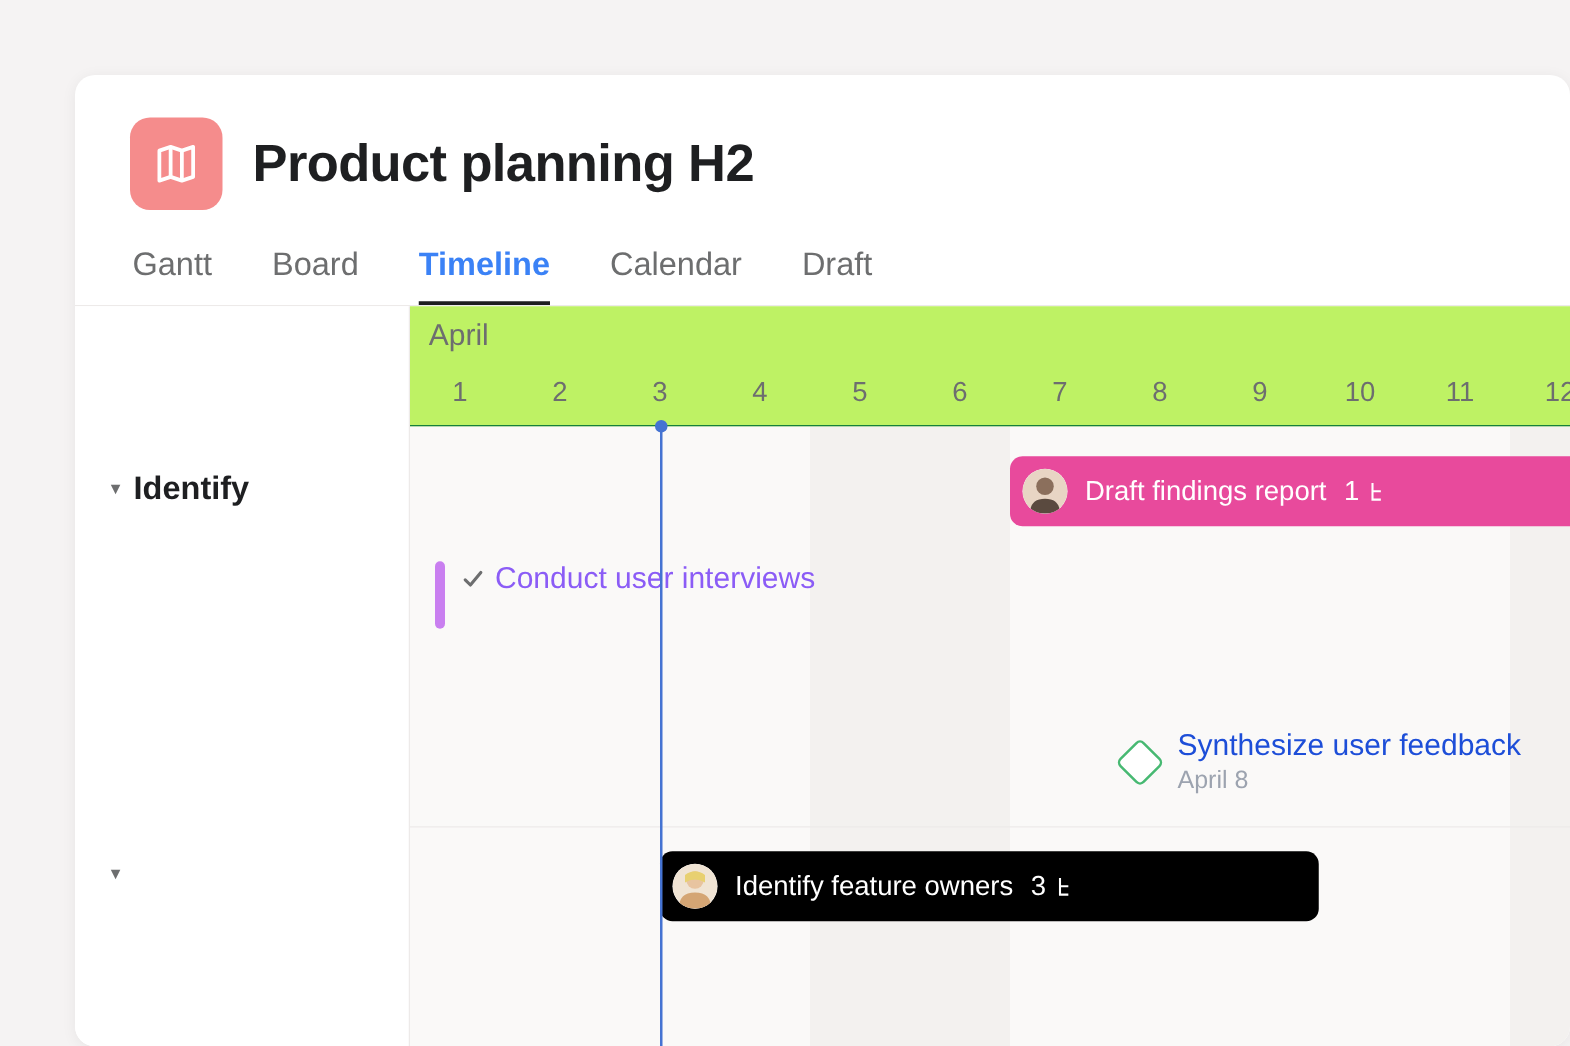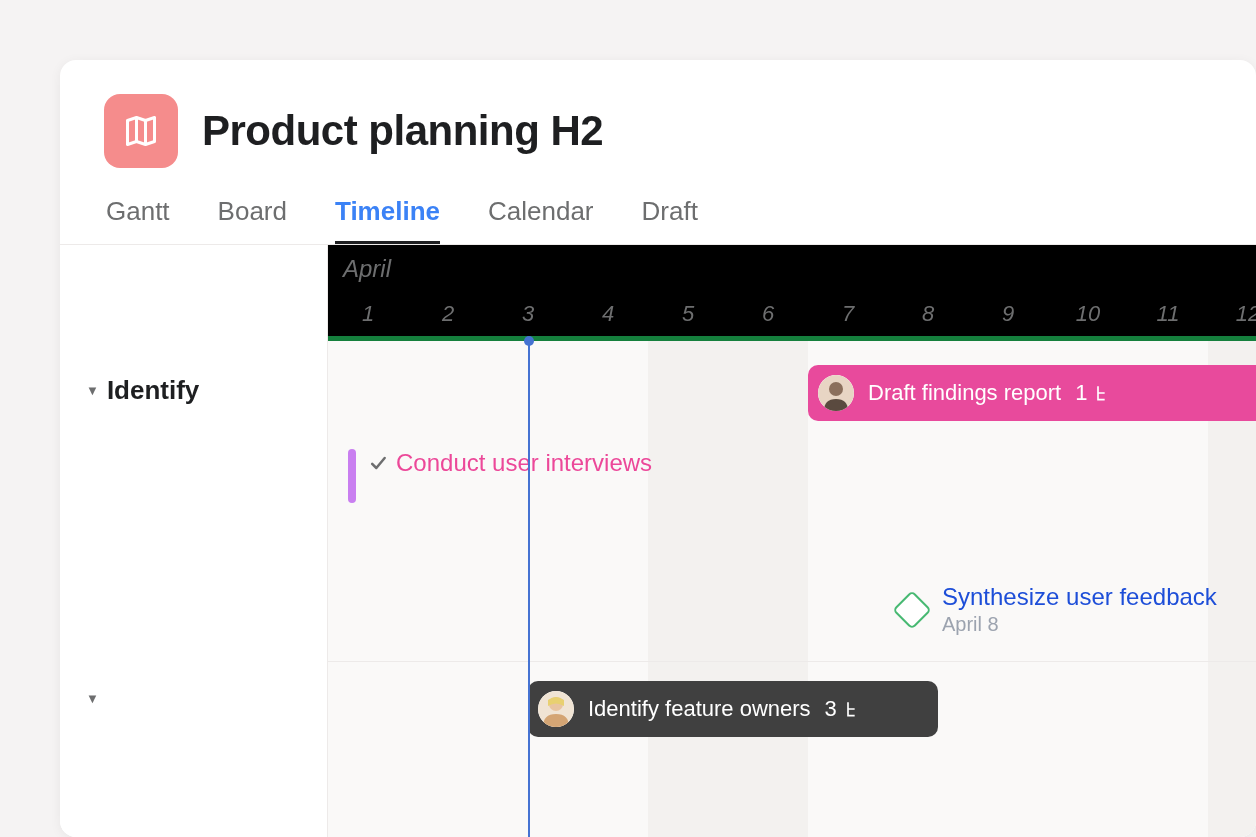--- a/index.html
+++ b/index.html
@@ -71,24 +71,23 @@
     width: 268px;
     height: 100%;
     border-right: 1px solid #edeae9;
     background: #fff;
     z-index: 3;
   }
   .time-header {
     position: absolute;
     left: 268px; right: 0; top: 0;
     height: 96px;
-    background: #000000;
-    border-bottom: 5px solid #15803d;
+    background: #bef264;
+    border-bottom: 1px solid #15803d;
     z-index: 2;
-    font-style: italic;
   }
   .month-label {
     position: absolute;
     left: 15px; top: 10px;
     font-size: 24px;
     color: #6d6e6f;
   }
   .day-cell {
     position: absolute;
     top: 56px;
@@ -172,21 +171,21 @@
     display: flex;
     align-items: flex-start;
     gap: 12px;
     z-index: 3;
   }
   .milestone-pill {
     width: 8px; height: 54px;
     border-radius: 4px;
   }
   .milestone-text .t-title {
-    font-size: 24px; color: #ec4899;
+    font-size: 24px; color: #8b5cf6;
     display: flex; align-items: center; gap: 8px;
     white-space: nowrap;
   }
   .milestone-text .t-date {
     font-size: 20px; color: #9ca3af;
     margin-top: 2px;
   }
   .diamond {
     width: 28px; height: 28px;
     border: 2.5px solid #47b972;
@@ -320,21 +319,21 @@
         <div class="t-date">April 8</div>
       </div>
     </div>
 
     <div class="divider-h" id="div1" style="top: 416px;"></div>
 
     <div class="section-header" id="sec2-header" style="position: absolute; top: 424px;">
       <span class="caret">▼</span>
     </div>
 
-    <div id="task-s0" class="task-bar" style="background: #404040; left: 468px; width: 410px; top: 436px;">
+    <div id="task-s0" class="task-bar" style="background: #000000; left: 468px; width: 527px; top: 436px;">
       <div class="avatar">
         <svg class="avatar-svg" viewBox="0 0 36 36">
           <circle cx="18" cy="18" r="18" fill="#f0e4d4"></circle>
           <circle cx="18" cy="13" r="7" fill="#e8c4a0"></circle>
           <path d="M 5 36 Q 5 23 18 23 Q 31 23 31 36 Z" fill="#d4a574"></path>
           <path d="M 10 9 Q 18 3 26 9 L 26 15 Q 18 10 10 15 Z" fill="#e8d070"></path>
         </svg>
       </div>
       <span>Identify feature owners</span>
       <span class="subtask-count">

